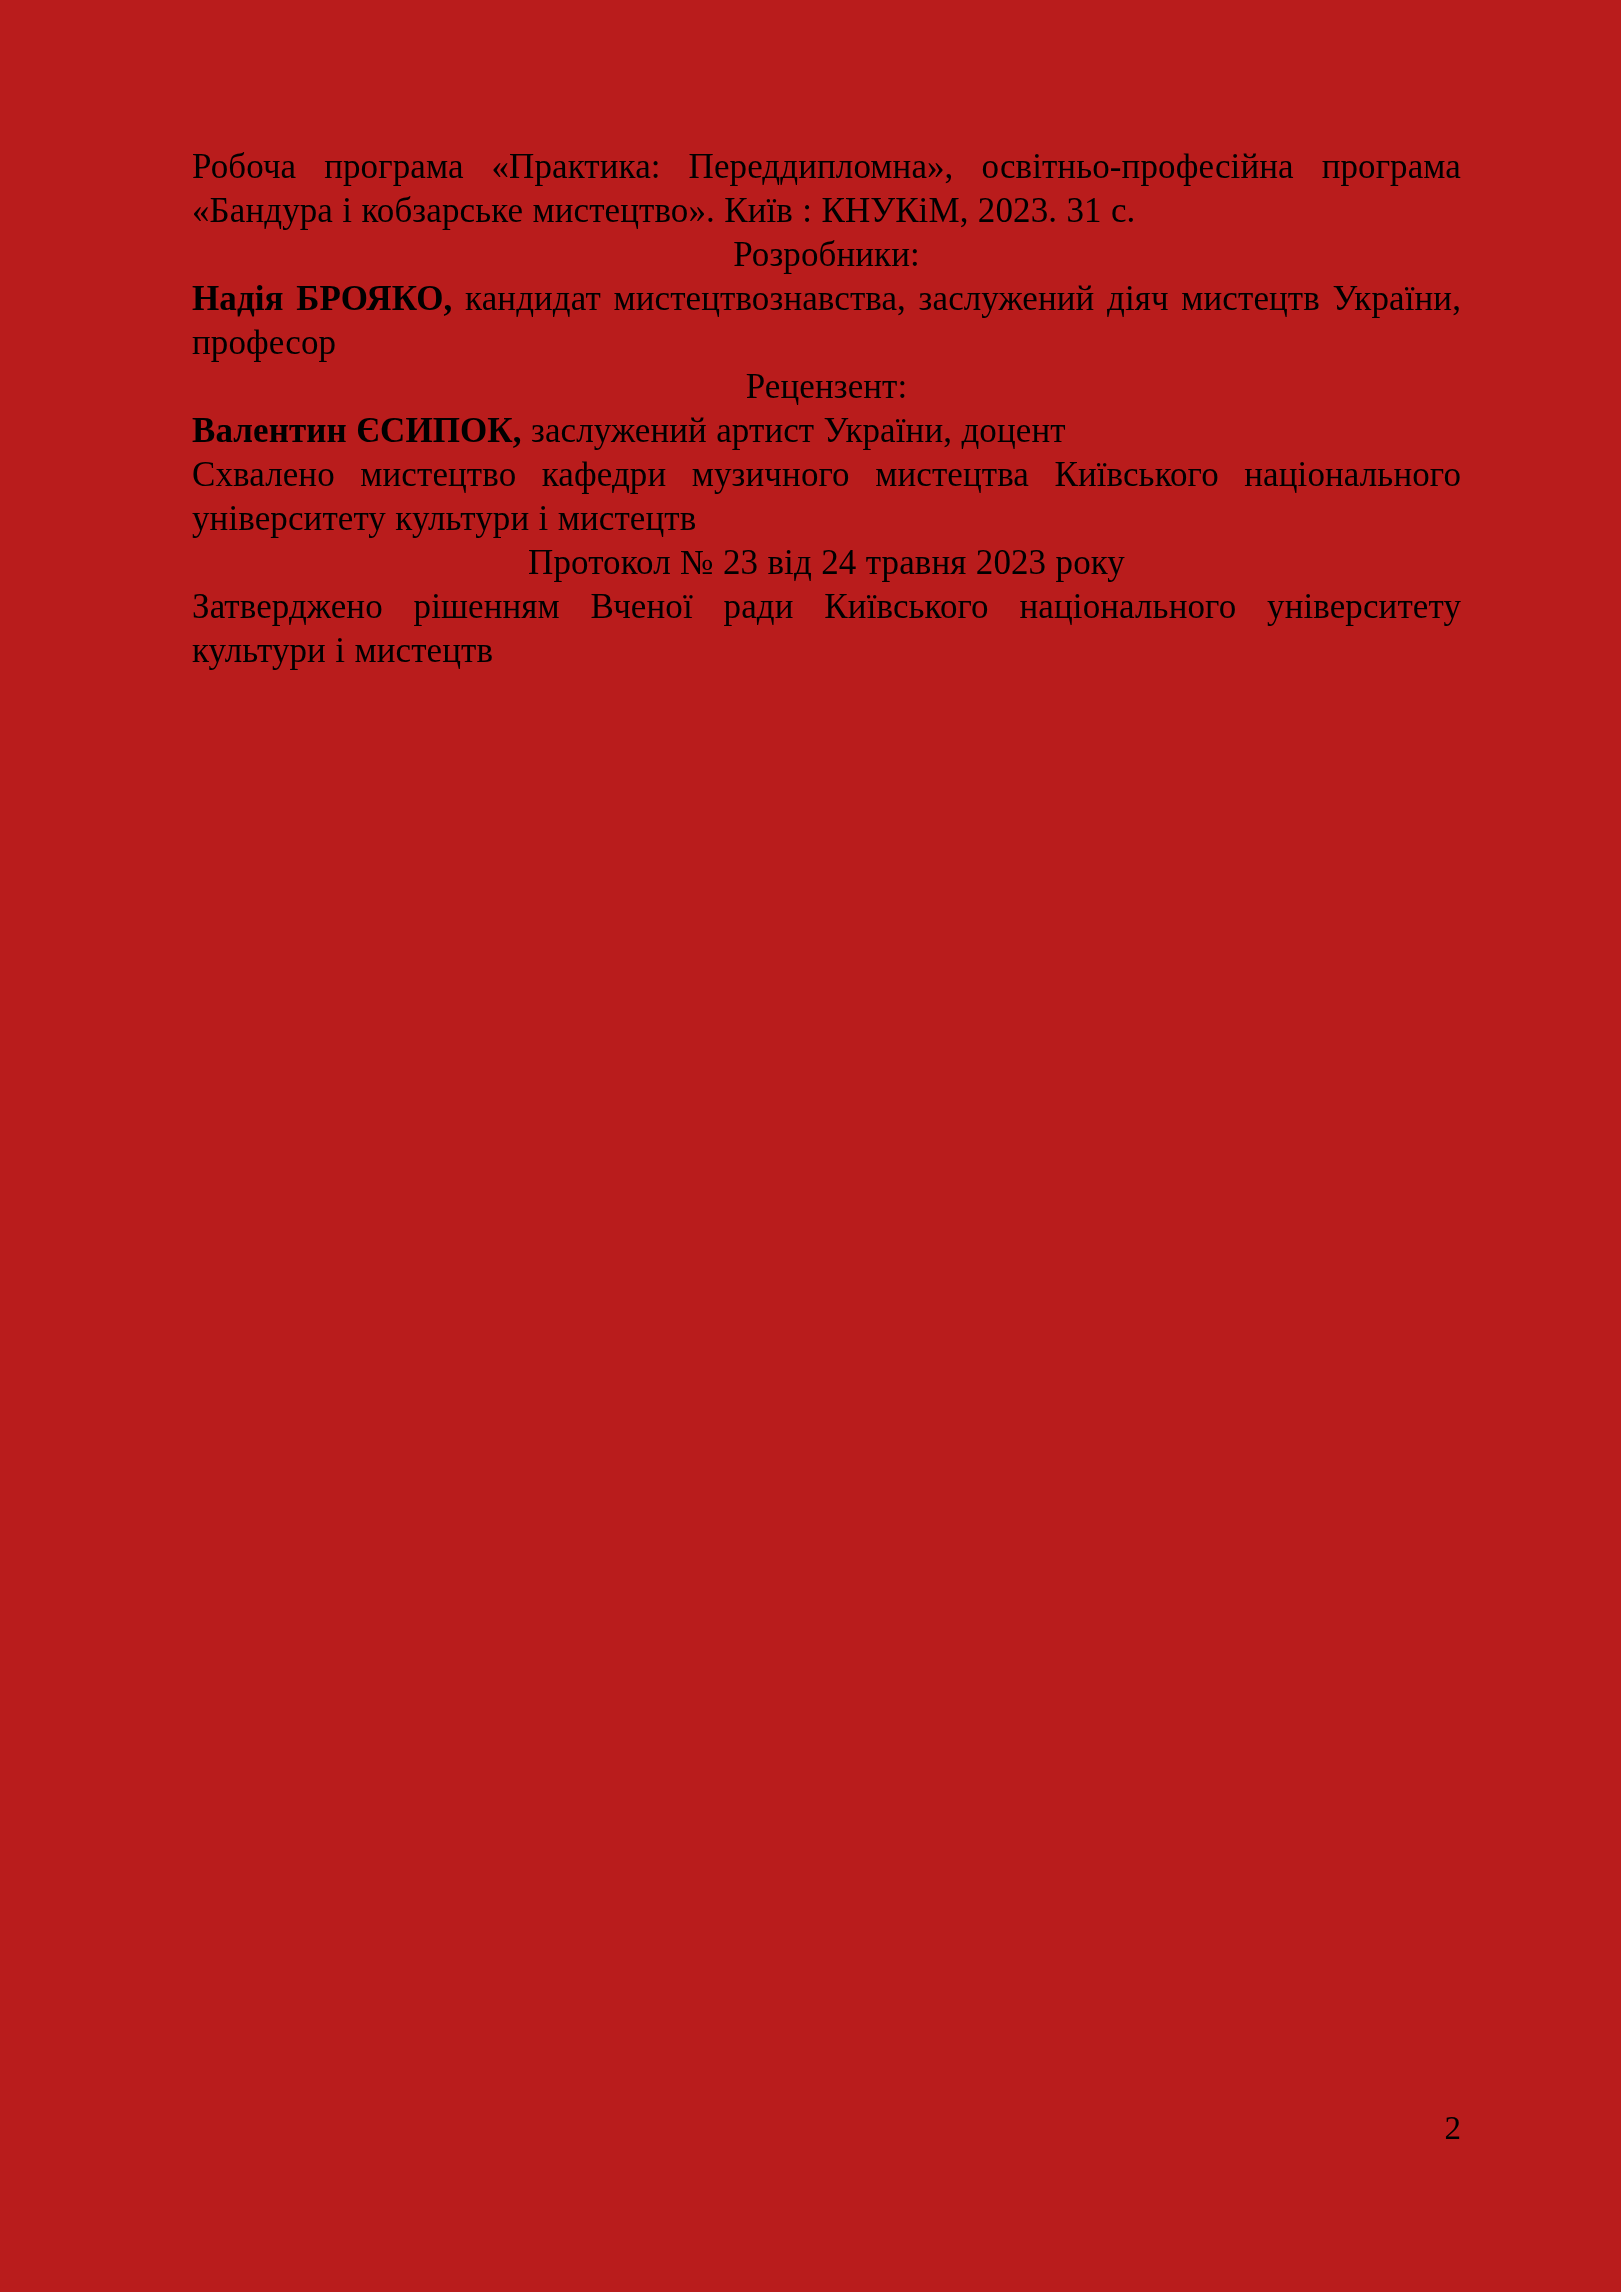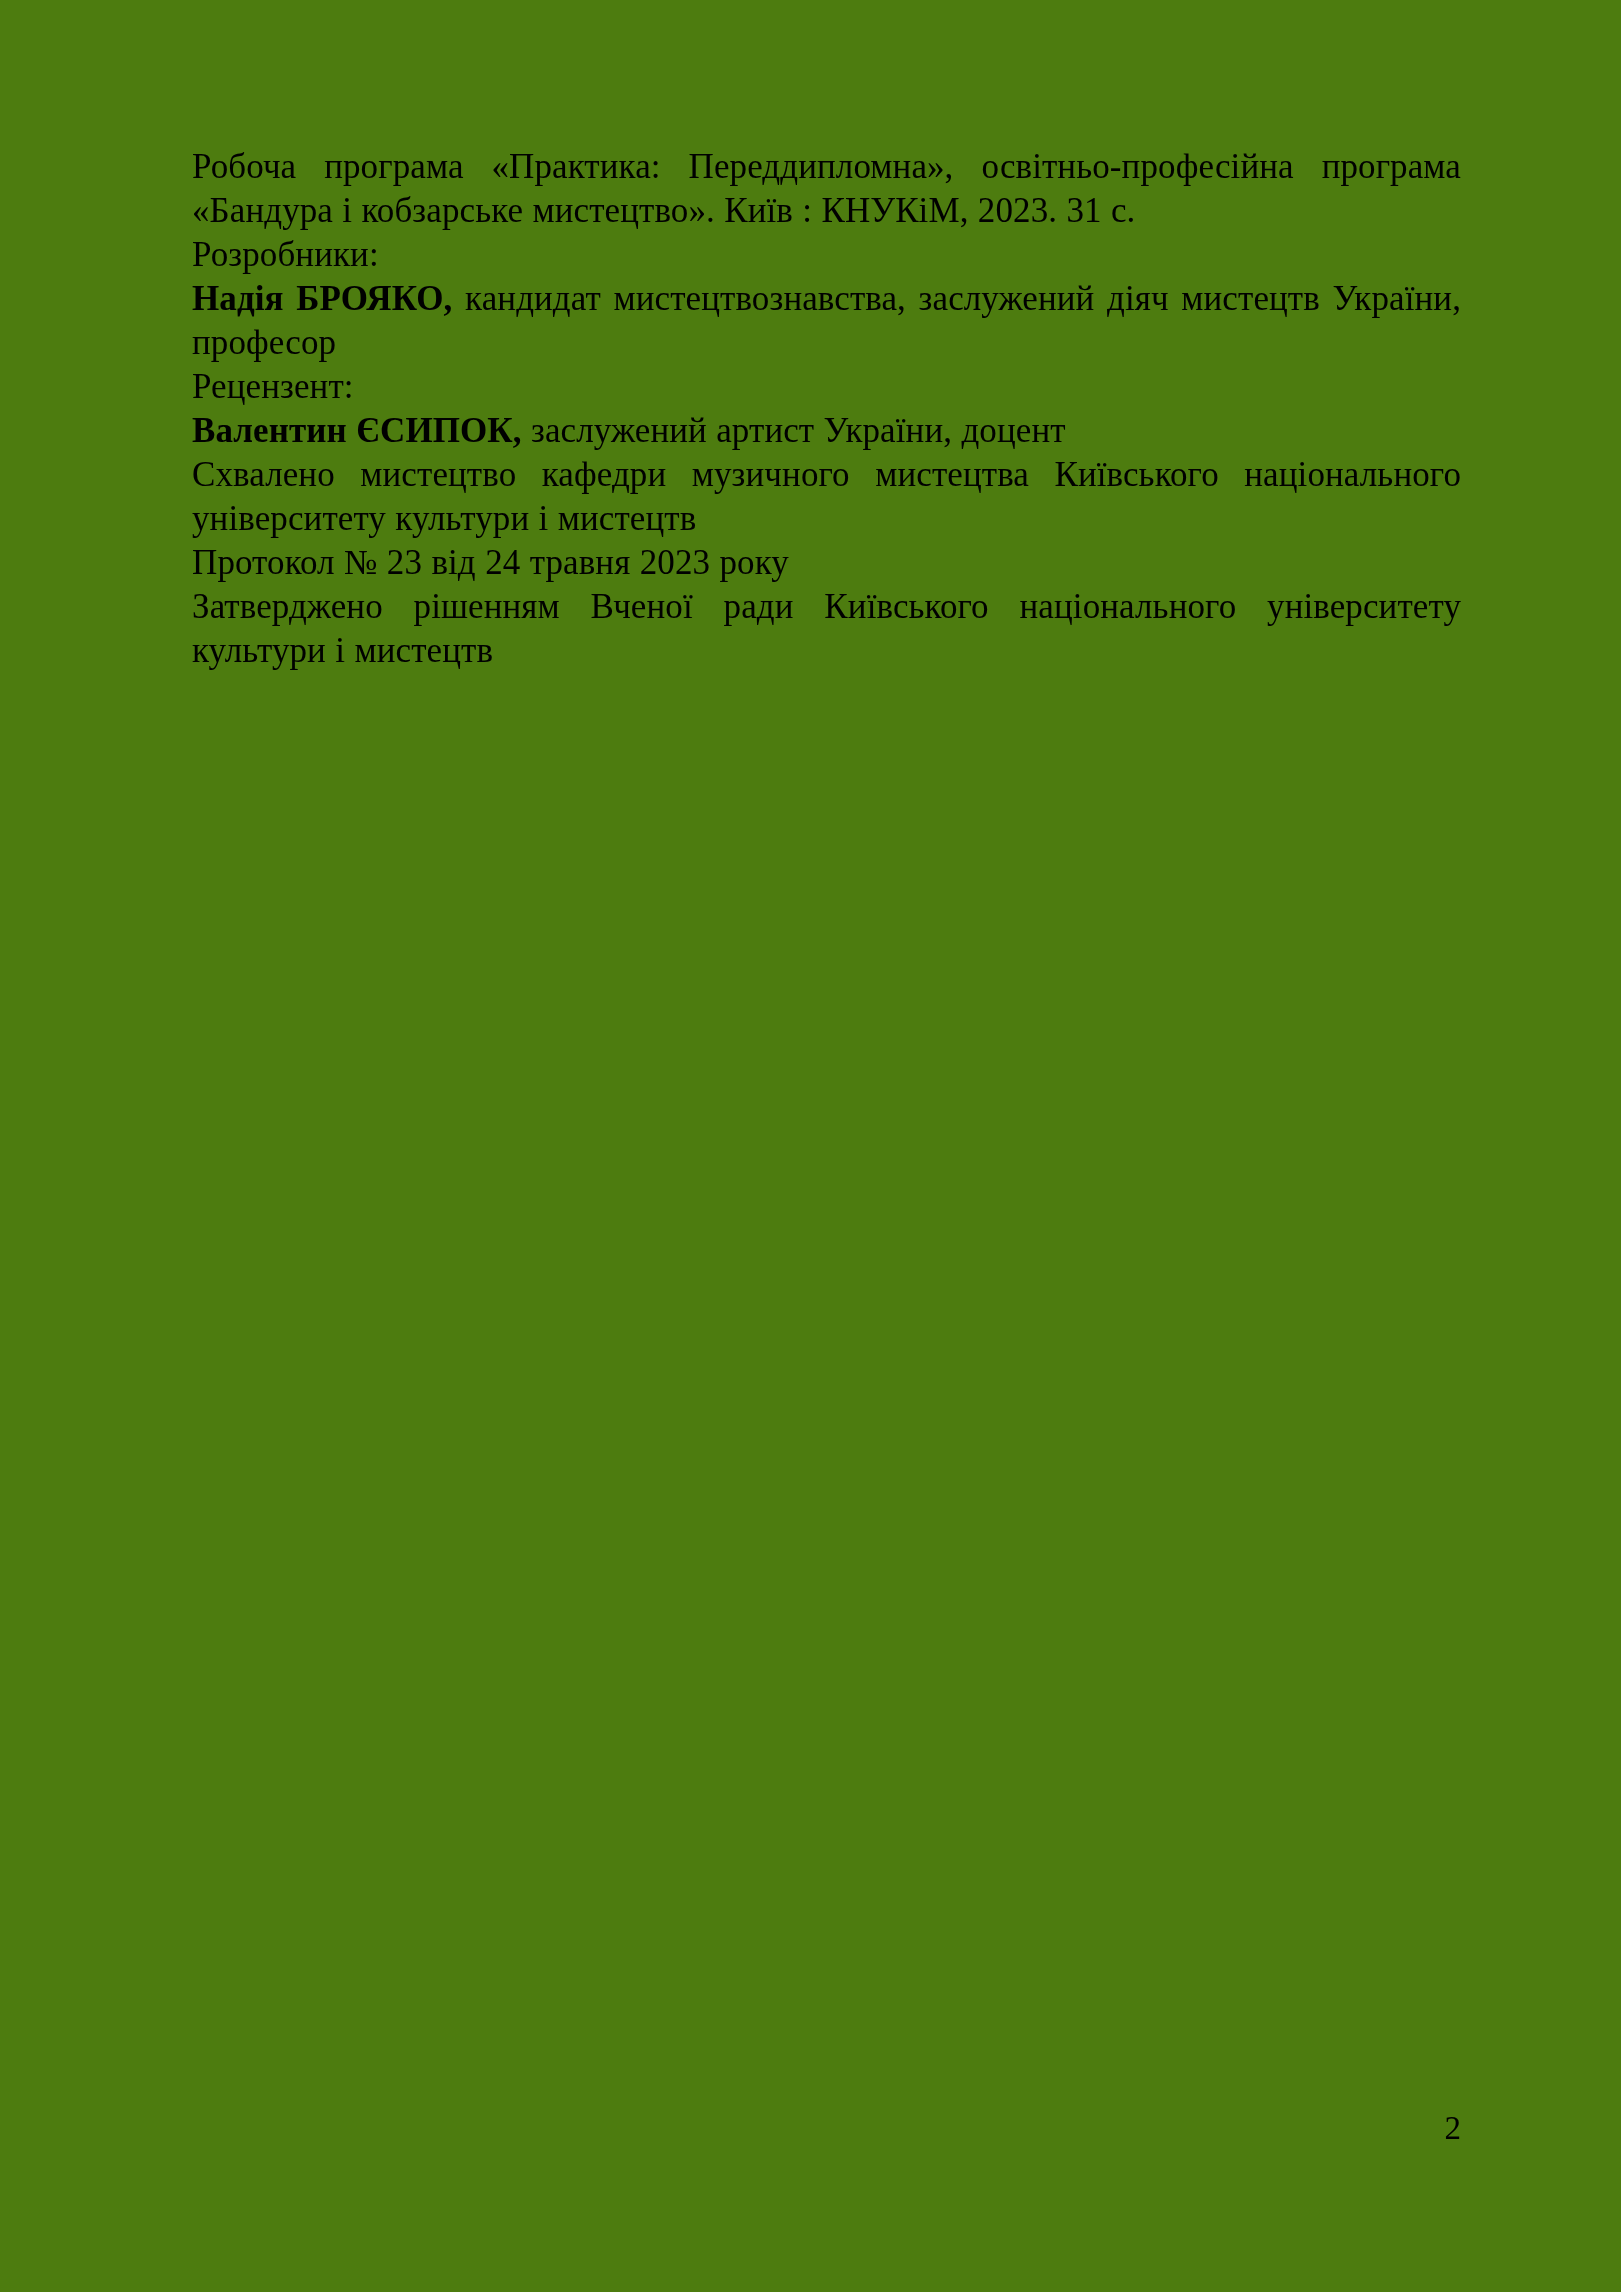--- a/index.html
+++ b/index.html
@@ -13,21 +13,21 @@
     height: 2293px;
     position: relative;
     font-family: "Liberation Serif", "DejaVu Serif", serif;
     color: #000000;
     overflow: hidden;
   }
 
   .page {
     position: absolute;
     inset: 0;
-    background: #4d7c0f;
+    background: #b91c1c;
   }
 
   
   .content {
     position: absolute;
     left: 192px;
     top: 145px;
     width: 1269px;
   }
 
@@ -35,21 +35,21 @@
     font-size: 35px;
     line-height: 44px;
     text-align: justify;
     text-justify: inter-word;
     margin: 0;
     letter-spacing: 0.1px;
     word-spacing: 0.5px;
   }
 
   .para.nojust {
-    text-align: left;
+    text-align: center;
   }
 
   .para + .para {
     margin-top: 0;
   }
 
   .gap-para {
     margin-top: 44px;
   }
 

